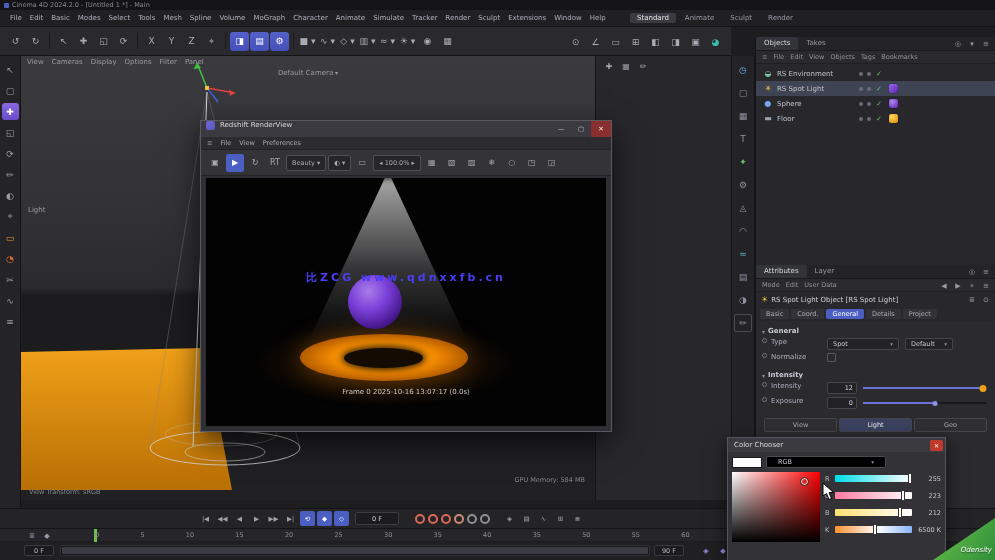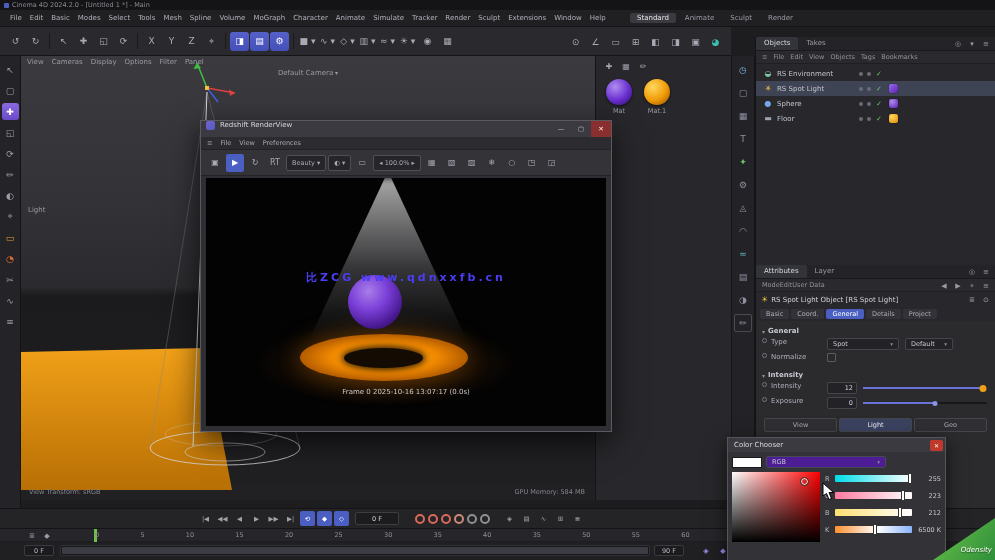--- a/index.html
+++ b/index.html
@@ -34,21 +34,21 @@
   .lb-icon.active{background:linear-gradient(180deg,#8a6ae0,#6a4ac8);color:#fff}
 
   
   .viewport{left:21px;top:56px;width:574px;height:444px;background:linear-gradient(180deg,#3a3a3f 0%,#333338 30%,#2b2b2f 52%,#1b1b1e 54%,#212124 100%);overflow:hidden}
   .vp-menu{position:absolute;left:6px;top:2px;display:flex;gap:8px}
   .vp-menu-item{font-size:7px;color:#9a9ca4}
   .vp-camera{position:absolute;left:50%;top:13px;transform:translateX(-50%);font-size:7px;color:#9a9ca4}
   .vp-camera::after{content:" ▾";font-size:6px}
   .vp-light-label{position:absolute;left:7px;top:150px;font-size:7px;color:#9a9ca4}
   .vp-status-l{position:absolute;left:8px;bottom:4px;font-size:6.5px;color:#84868e}
-  .vp-status-r{position:absolute;right:10px;bottom:4px;font-size:6.5px;color:#84868e}
+  .vp-status-r{position:absolute;right:10px;bottom:16px;font-size:6.5px;color:#84868e}
 
   
   .materials{left:595px;top:56px;width:136px;height:444px;background:#28282c;border-left:1px solid #141416}
   .mat-tools{display:flex;gap:3px;padding:3px 6px}
   .mat-tool{width:14px;height:14px;display:flex;align-items:center;justify-content:center;font-size:8px;color:#a0a2ac;border-radius:2px}
   .mat-items{display:flex;gap:8px;padding:3px 8px}
   .mat-item{display:flex;flex-direction:column;align-items:center;width:30px}
   .mat-ball{width:26px;height:26px;border-radius:50%;box-shadow:0 1px 3px rgba(0,0,0,.6)}
   .mat-name{font-size:6.5px;color:#9a9ca4;margin-top:2px}
 
@@ -154,21 +154,21 @@
   .rv-caption{position:absolute;top:84.5%;width:100%;text-align:center;font-size:7px;color:#c8c8cc}
 
   
   .colorchooser{left:727px;top:437px;width:219px;height:130px;background:#323237;border:1px solid #55555c;box-shadow:0 6px 18px rgba(0,0,0,.6);z-index:60}
   .cc-titlebar{height:14px;background:#3a3a40;display:flex;align-items:center;position:relative}
   .cc-title{font-size:7px;color:#d8d8dc;padding-left:6px}
   .cc-close{position:absolute;right:2px;top:1.5px;width:13px;height:11px;background:#c0392b;color:#fff;font-size:6px;display:flex;align-items:center;justify-content:center;border-radius:2px}
   .cc-body{padding:4px}
   .cc-row1{display:flex;align-items:center;gap:4px}
   .cc-swatch{width:30px;height:11px;background:#fff;border:1px solid #1a1a1c}
-  .cc-dd{width:120px;height:12px;background:#4c1d95;border:1px solid #4a4a52;font-size:6.5px;color:#c6c8d0;display:flex;align-items:center;justify-content:space-between;padding:0 5px;border-radius:2px}
+  .cc-dd{width:120px;height:12px;background:#000000;border:1px solid #4a4a52;font-size:6.5px;color:#c6c8d0;display:flex;align-items:center;justify-content:space-between;padding:0 11px;border-radius:2px}
   .cc-dd::after{content:"▾";font-size:5.5px;color:#8a8c96}
   .cc-main{display:flex;gap:5px;margin-top:4px}
   .cc-grad{width:88px;height:70px;position:relative;background:linear-gradient(to top,#000,rgba(0,0,0,0)),linear-gradient(to right,#fff,#f00)}
   .cc-picker{position:absolute;left:78%;top:8%;width:7px;height:7px;border:1px solid #fff;outline:1px solid #333;border-radius:50%}
   .cc-sliders{flex:1;display:flex;flex-direction:column;gap:4px}
   .cc-srow{display:flex;align-items:center;gap:3px;height:13px}
   .cc-slabel{width:7px;font-size:6.5px;color:#b8bac0}
   .cc-bar{flex:1;height:7px;border-radius:1px;position:relative}
   .cc-handle{position:absolute;top:-1px;width:2px;height:9px;background:#fff;outline:1px solid #333}
   .cc-sval{width:26px;font-size:6.5px;color:#c6c8d0;text-align:right}
@@ -312,33 +312,20 @@
     <span class="vp-status-l">View Transform: sRGB</span>
     <span class="vp-status-r">GPU Memory: 584 MB</span>
   </div>
 
   <div class="materials abs">
     <div class="mat-tools">
       <span class="mat-tool">✚</span>
         <span class="mat-tool">▦</span>
         <span class="mat-tool">✏</span>
     </div>
-    <div class="mat-items">
-
-        <div class="mat-item">
-          <span class="mat-ball" style="background:radial-gradient(circle at 35% 30%, #b08cf0, #6a2fd0 55%, #2a0a60)"></span>
-          <span class="mat-name">Mat</span>
-        </div>
-
-        <div class="mat-item">
-          <span class="mat-ball" style="background:radial-gradient(circle at 35% 30%, #ffd75e, #f09a05 55%, #8a4c00)"></span>
-          <span class="mat-name">Mat.1</span>
-        </div>
-
-    </div>
   </div>
 
   <div class="vstrip abs">
     <span class="vs-icon" style="color:#7ab0e0">◷</span>
       <span class="vs-icon">▢</span>
       <span class="vs-icon">▦</span>
       <span class="vs-icon">T</span>
       <span class="vs-icon" style="color:#6abf69">✦</span>
       <span class="vs-icon">⚙</span>
       <span class="vs-icon">◬</span>
@@ -420,21 +407,21 @@
         <span style="display:flex">
           <span class="panel-tab active">Attributes</span>
             <span class="panel-tab">Layer</span>
         </span>
         <span class="panel-hicons">
           <span class="p-icon">◎</span>
             <span class="p-icon">≡</span>
         </span>
       </div>
       <div class="panel-menu">
-        <span style="display:flex;">
+        <span style="display:flex;gap:6px">
           <span class="mi">Mode</span>
             <span class="mi">Edit</span>
             <span class="mi">User Data</span>
         </span>
         <span class="nav-icons">
           <span class="p-icon">◀</span>
             <span class="p-icon">▶</span>
             <span class="p-icon">⌖</span>
             <span class="p-icon">≡</span>
         </span>

